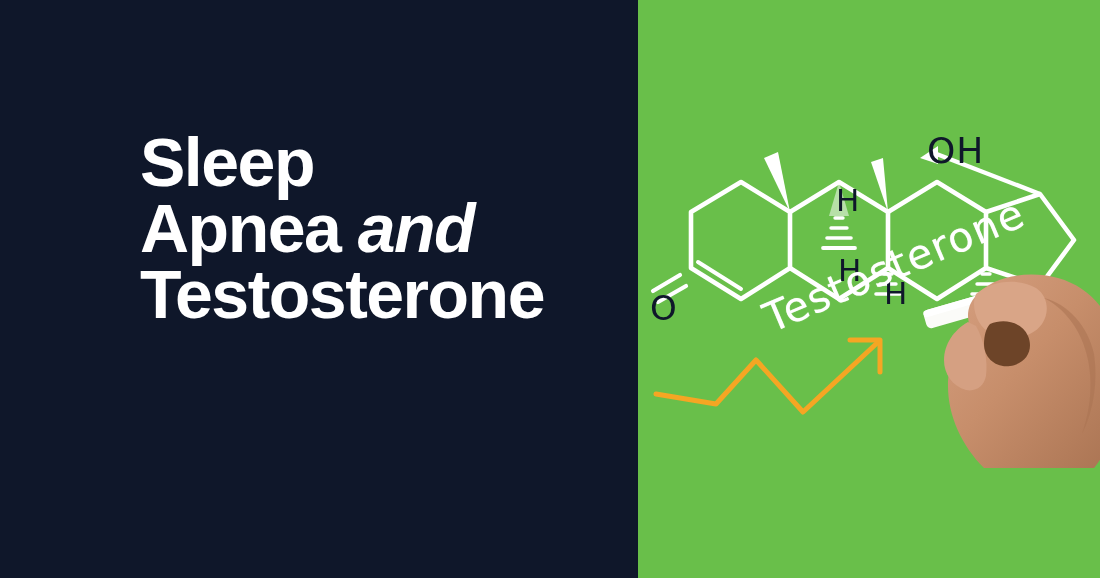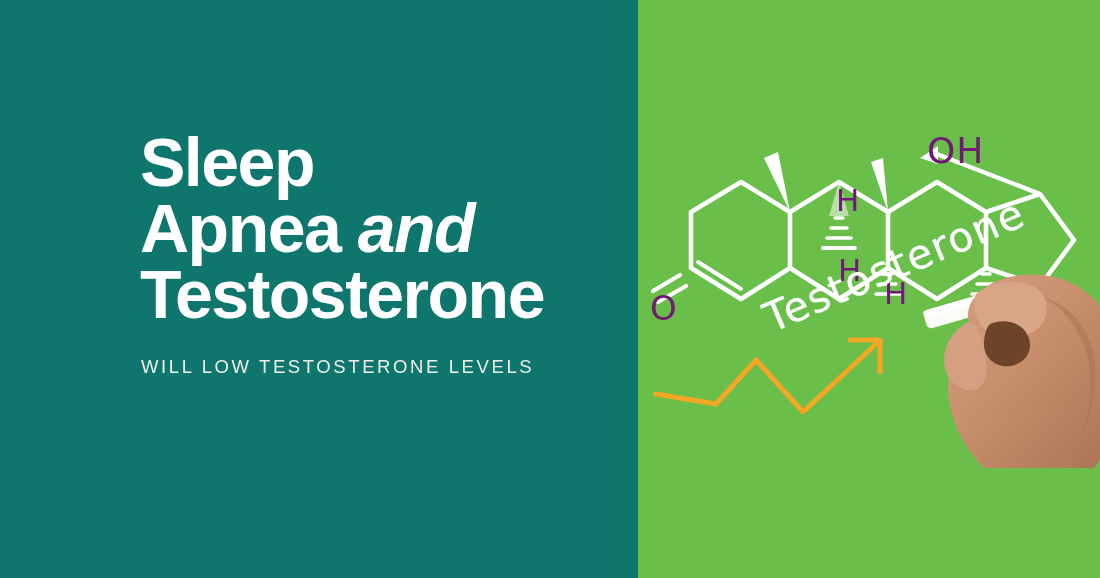--- a/index.html
+++ b/index.html
@@ -14,21 +14,21 @@
     height:578px;
     display:flex;
     overflow:hidden;
   }
 
   
   .left-panel {
     position:relative;
     width:638px;
     height:100%;
-    background:#0f766e;
+    background:#0f172a;
     flex:0 0 638px;
   }
   .headline {
     position:absolute;
     left:140px;
     top:130px;
     width:480px;
     color:#ffffff;
     font-weight:bold;
     font-size:68px;
@@ -60,21 +60,21 @@
     overflow:hidden;
   }
   .art-layer {
     position:absolute;
     inset:0;
   }
   .art-layer svg { display:block; width:100%; height:100%; }
 
   .chem-label {
     position:absolute;
-    color:#701a75;
+    color:#0f172a;
     font-weight:400;
     font-family:"DejaVu Sans", sans-serif;
   }
   .lbl-o  { left:12px;  top:288px; font-size:34px; }
   .lbl-oh { left:289px; top:130px; font-size:36px; letter-spacing:1px; }
   .lbl-h1 { left:198px; top:182px; font-size:31px; }
   .lbl-h2 { left:200px; top:252px; font-size:31px; }
   .lbl-h3 { left:246px; top:275px; font-size:31px; }
 
   .handwriting {
@@ -108,21 +108,20 @@
 
   <div class="left-panel">
 
     <div class="headline">
       <span class="line">Sleep</span>
       <span class="line"><span>Apnea </span><span class="ital">and</span></span>
       <span class="line">Testosterone</span>
     </div>
 
     <div class="subhead">
-      <span class="sline">WILL LOW TESTOSTERONE LEVELS</span>
     </div>
 
   </div>
 
   <div class="right-panel">
 
     <div class="art-layer">
       <svg viewBox="0 0 462 578" preserveAspectRatio="none" xmlns="http://www.w3.org/2000/svg">
         <g fill="none" stroke="#ffffff" stroke-width="4.6" stroke-linecap="round" stroke-linejoin="round">
 

